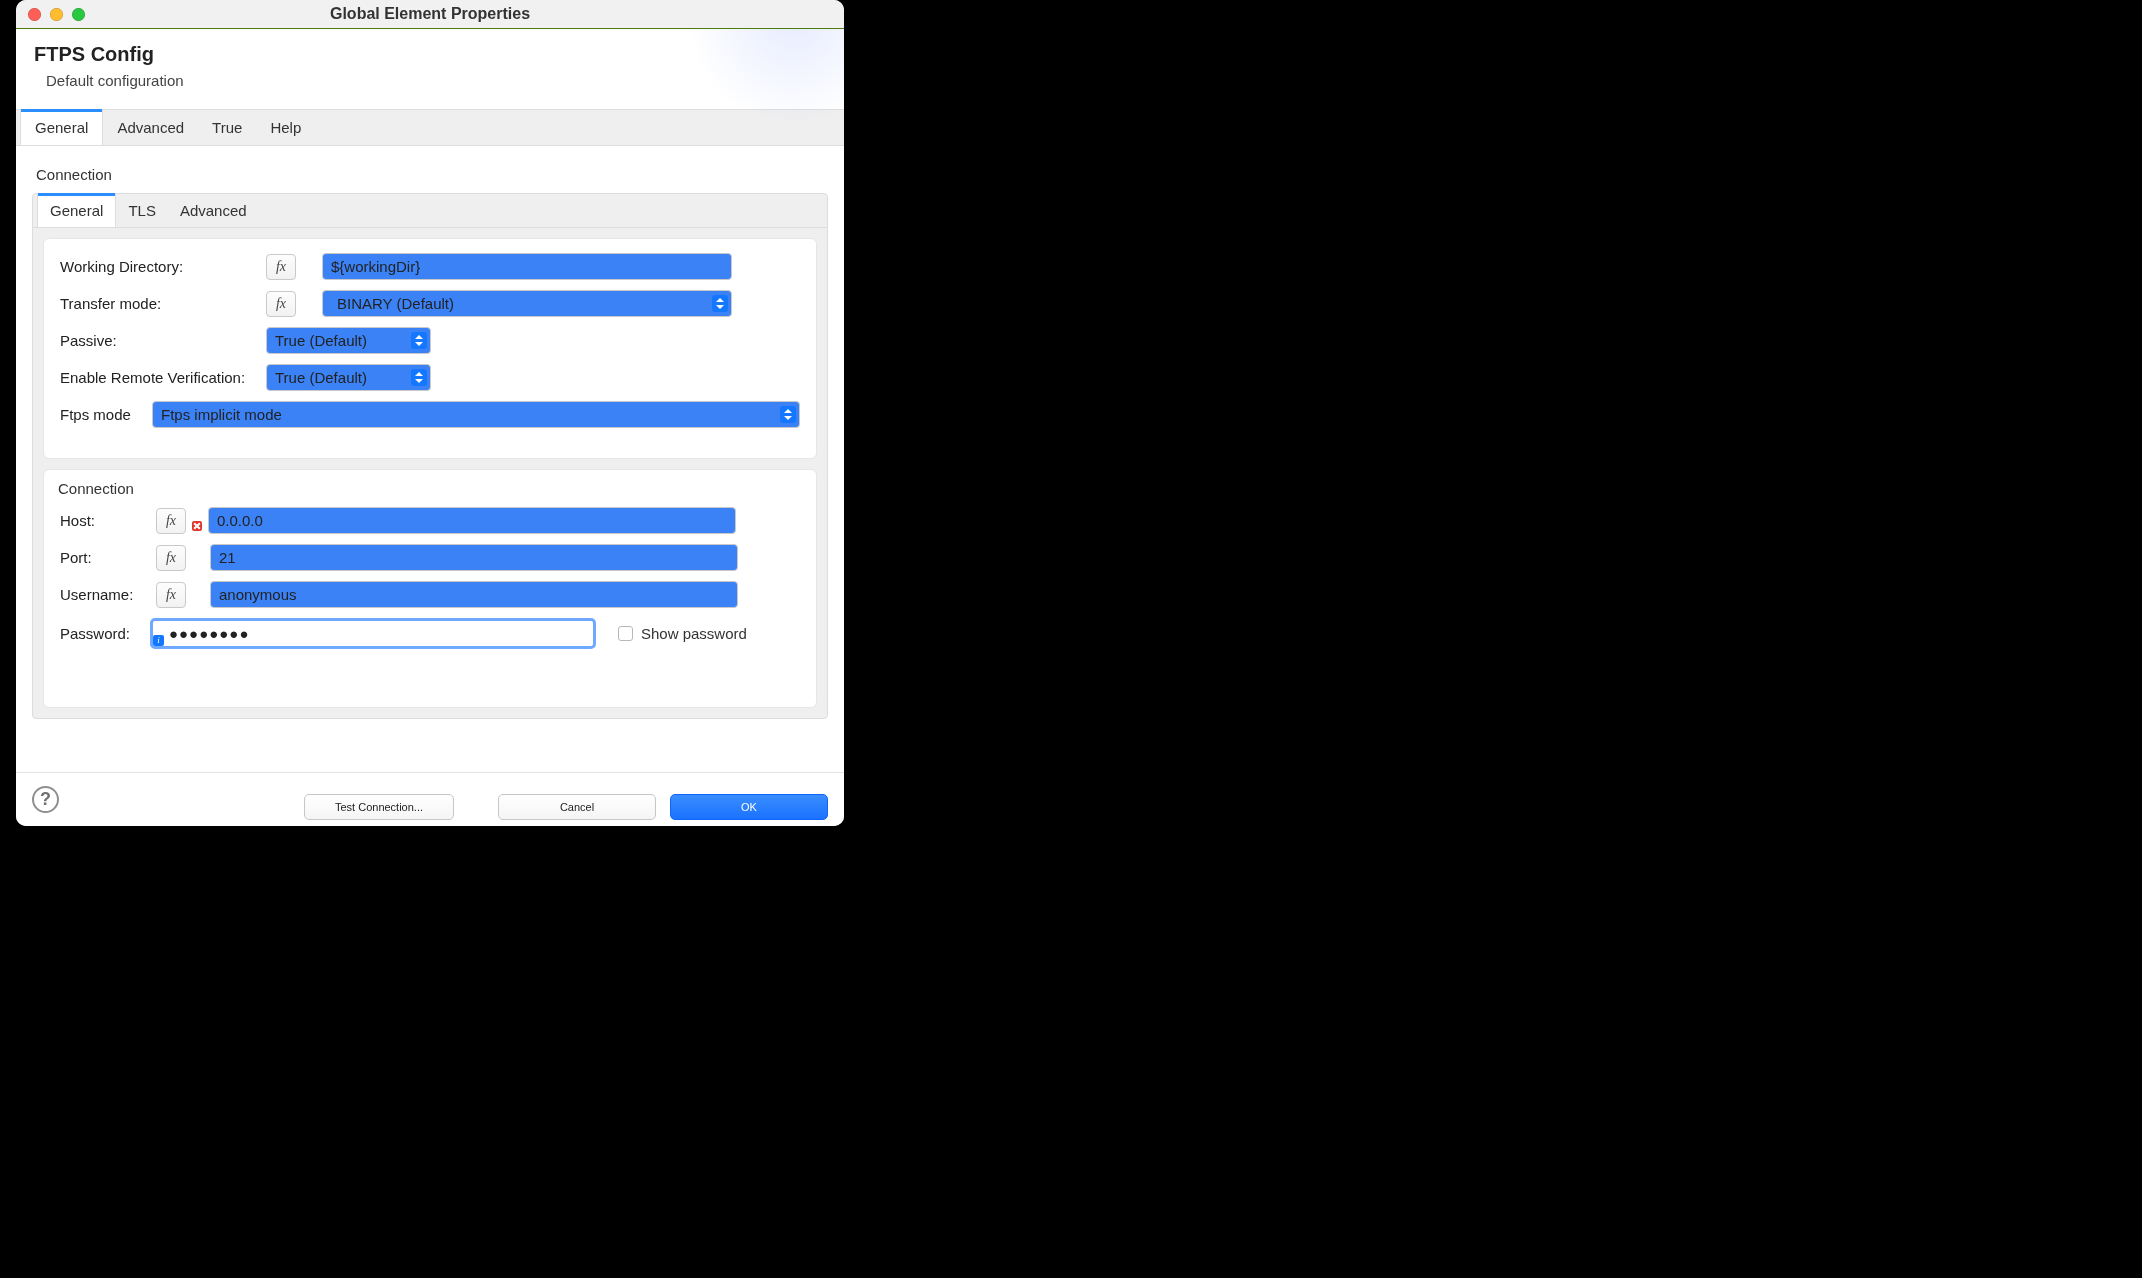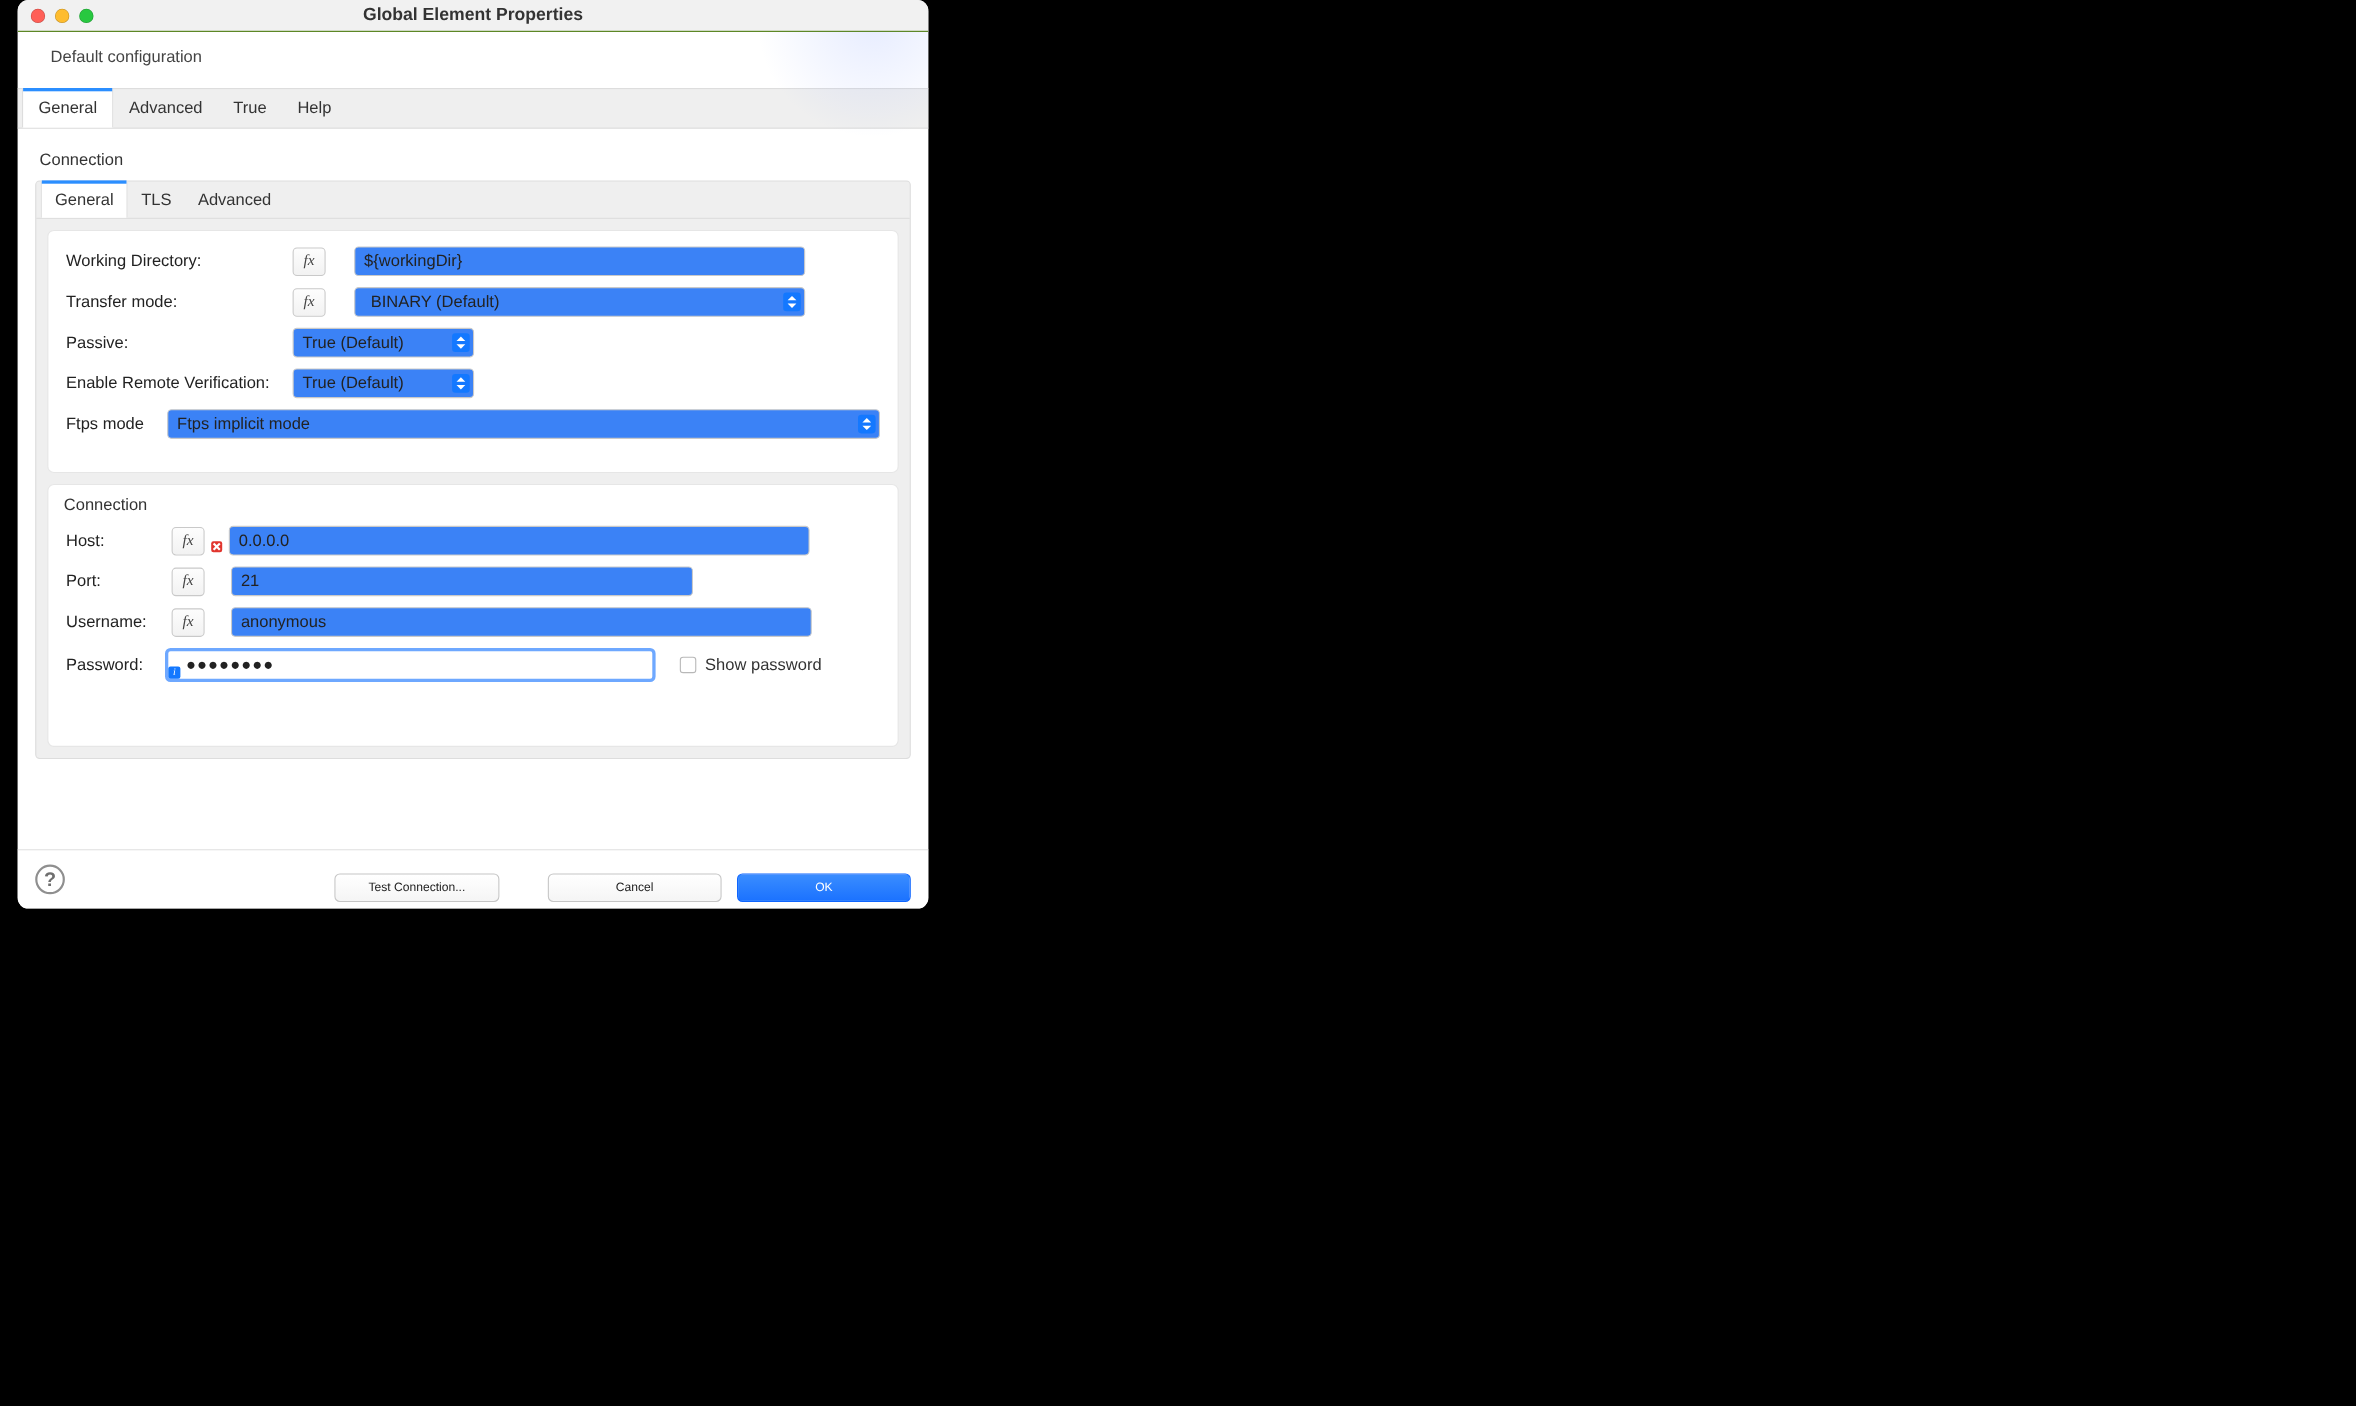--- a/index.html
+++ b/index.html
@@ -147,20 +147,21 @@
       <div class="tl red"></div>
       <div class="tl yel"></div>
       <div class="tl grn"></div>
     </div>
     <div class="title">Global Element Properties</div>
   </div>
 
   <div class="header-grad"></div>
 
   <div class="header">
+    <h1>FTPS Config</h1>
     <div class="sub">Default configuration</div>
   </div>
 
   <div class="tabbar">
     <div class="tab active">General</div>
     <div class="tab">Advanced</div>
     <div class="tab">True</div>
     <div class="tab">Help</div>
   </div>
 
@@ -218,21 +219,21 @@
         <div class="row">
           <span class="lbl w2">Host:</span>
           <span class="fx">fx</span>
           <span class="errmark"></span>
           <input class="textin" style="width: 528px;" value="0.0.0.0">
         </div>
         <div class="row">
           <span class="lbl w2">Port:</span>
           <span class="fx">fx</span>
           <div style="width:8px"></div>
-          <input class="textin" style="width: 420px;" value="21">
+          <input class="textin" style="width: 528px;" value="21">
         </div>
         <div class="row">
           <span class="lbl w2">Username:</span>
           <span class="fx">fx</span>
           <div style="width:8px"></div>
           <input class="textin" style="width: 528px;" value="anonymous">
         </div>
         <div class="row">
           <span class="lbl w3">Password:</span>
           <div class="pwwrap">

